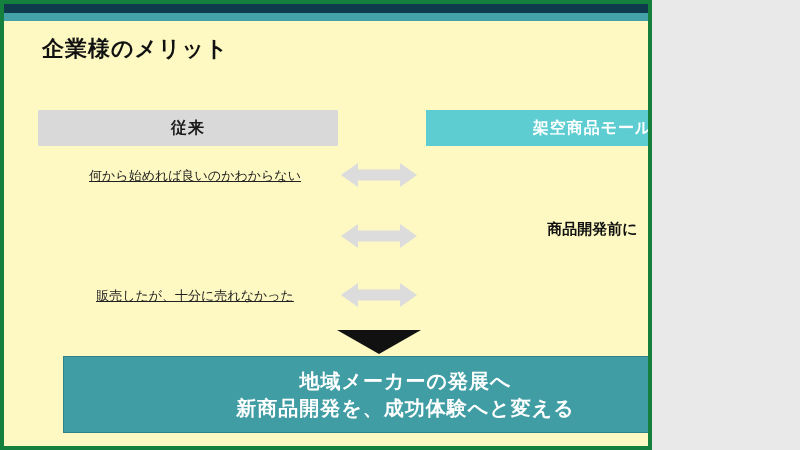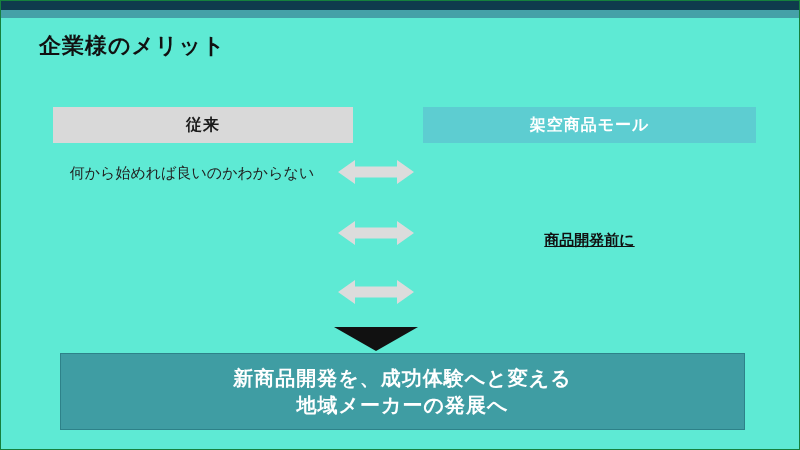--- a/index.html
+++ b/index.html
@@ -1,47 +1,47 @@
 <!DOCTYPE html>
 <html><head>
 <meta charset="utf-8">
 <style>
   html, body { margin: 0; padding: 0; background: #e9e9e9; }
   * { box-sizing: border-box; }
   .slide {
     position: relative;
-    width: 800px; height: 450px;
-    background: #5eead4;
-    border: 1px solid #15803d;
+    width: 652px; height: 450px;
+    background: #fef9c3;
+    border: 4px solid #15803d;
     overflow: hidden;
     font-family: "Liberation Sans", "DejaVu Sans", sans-serif;
   }
   .bar-dark { position: absolute; top: 0; left: 0; right: 0; height: 9px; background: #0f3b4d; }
   .bar-teal { position: absolute; top: 9px; left: 0; right: 0; height: 8px; background: #45a1a8; }
   .title {
     position: absolute; top: 30px; left: 38px; margin: 0;
     font-size: 22px; font-weight: bold; color: #111; letter-spacing: 1px;
   }
   .hdr {
     position: absolute; top: 106px; height: 36px;
     display: flex; align-items: center; justify-content: center;
     font-size: 16px; font-weight: bold; letter-spacing: 1px;
   }
-  .hdr-left  { left: 52px;  width: 300px; background: #d9d9d9; color: #1a1a1a; }
+  .hdr-left  { left: 34px;  width: 300px; background: #d9d9d9; color: #1a1a1a; }
   .hdr-right { left: 422px; width: 333px; background: #5dcdd1; color: #ffffff; font-family: Liberation Mono, monospace; }
   .cell-left {
     position: absolute; left: 41px; width: 300px;
-    text-align: center; font-size: 15px; color: #222; line-height: 20px;
+    text-align: center; font-size: 13px; color: #222; line-height: 20px; text-decoration: underline;
   }
   .cell-right {
     position: absolute; left: 422px; width: 333px;
     text-align: center; font-size: 15px; font-weight: bold; color: #111; line-height: 21px;
   }
   .row1-left  { top: 162px; } .row2-left  { top: 223px; } .row3-left  { top: 282px; }
-  .row1-right { top: 153px; } .row2-right { top: 228px; text-decoration: underline; } .row3-right { top: 277px; }
+  .row1-right { top: 153px; } .row2-right { top: 214px; } .row3-right { top: 277px; }
   .conn { position: absolute; left: 337px; width: 76px; height: 30px; }
   .conn-1 { top: 156px; } .conn-2 { top: 217px; } .conn-3 { top: 276px; }
   .down-triangle {
     position: absolute; left: 333px; top: 326px;
     width: 0; height: 0;
     border-left: 42px solid transparent;
     border-right: 42px solid transparent;
     border-top: 24px solid #111111;
   }
   .banner {
@@ -73,23 +73,24 @@
     <polygon points="0,15 17,3 17,9.5 59,9.5 59,3 76,15 59,27 59,20.5 17,20.5 17,27" fill="#dcdcdc"></polygon>
   </svg>
 
   <svg class="conn conn-2" viewBox="0 0 76 30">
     <polygon points="0,15 17,3 17,9.5 59,9.5 59,3 76,15 59,27 59,20.5 17,20.5 17,27" fill="#dcdcdc"></polygon>
   </svg>
   <div class="cell-right row2-right">
     <div>商品開発前に</div>
   </div>
 
+  <div class="cell-left row3-left">販売したが、十分に売れなかった</div>
   <svg class="conn conn-3" viewBox="0 0 76 30">
     <polygon points="0,15 17,3 17,9.5 59,9.5 59,3 76,15 59,27 59,20.5 17,20.5 17,27" fill="#dcdcdc"></polygon>
   </svg>
 
   <div class="down-triangle"></div>
 
   <div class="banner">
+    <div>地域メーカーの発展へ</div>
     <div>新商品開発を、成功体験へと変える</div>
-    <div>地域メーカーの発展へ</div>
   </div>
 </div>
 
 </body></html>

